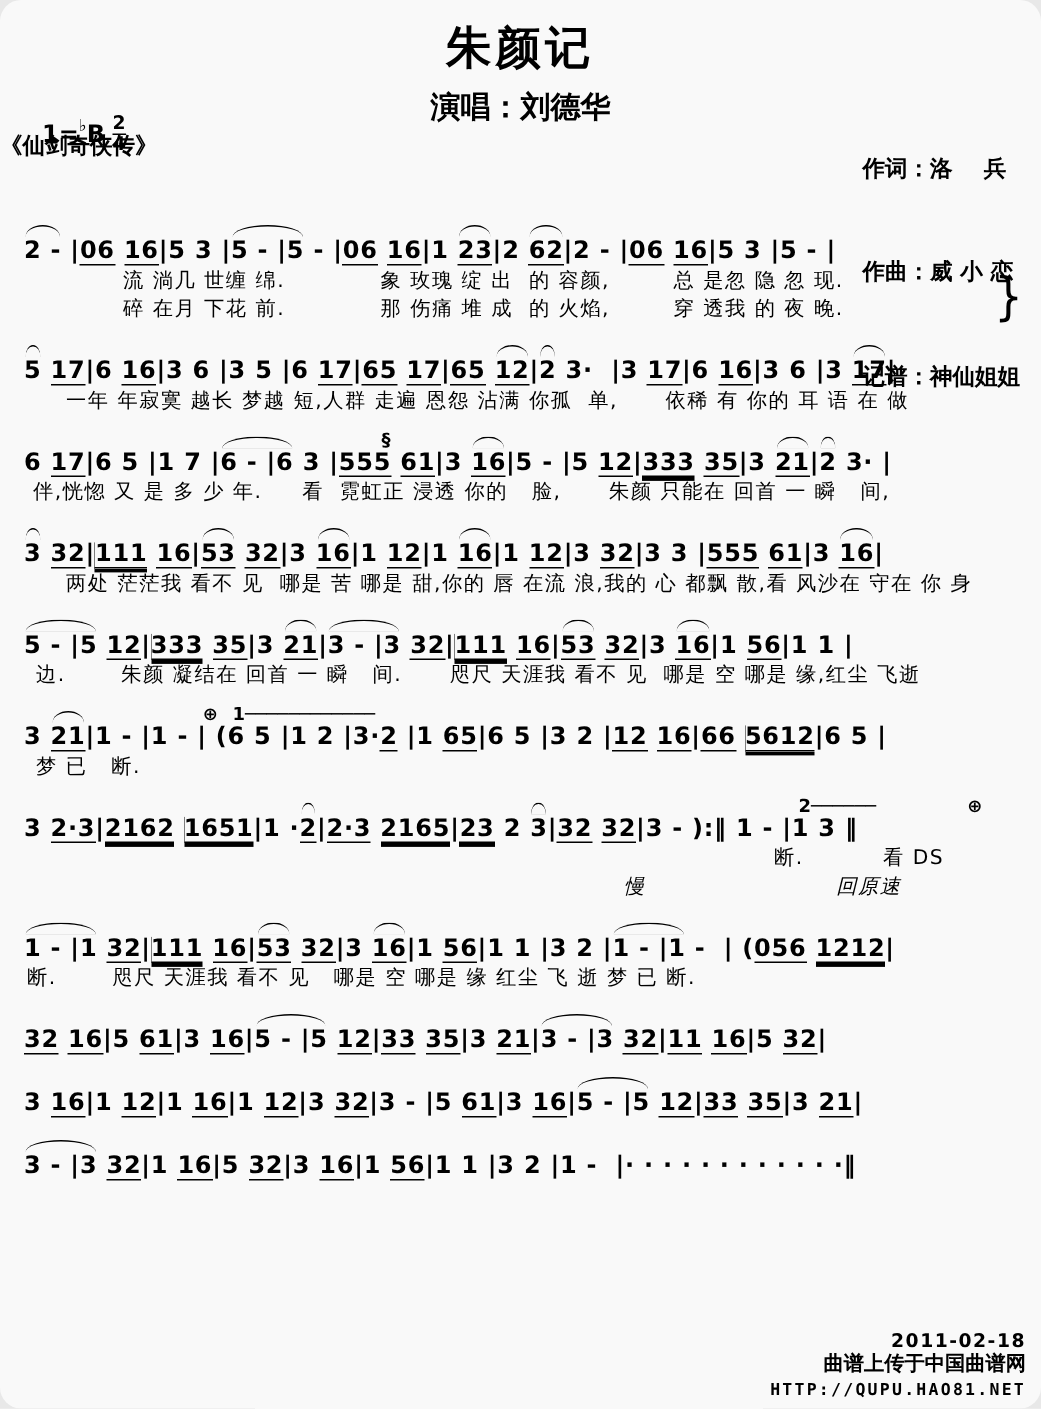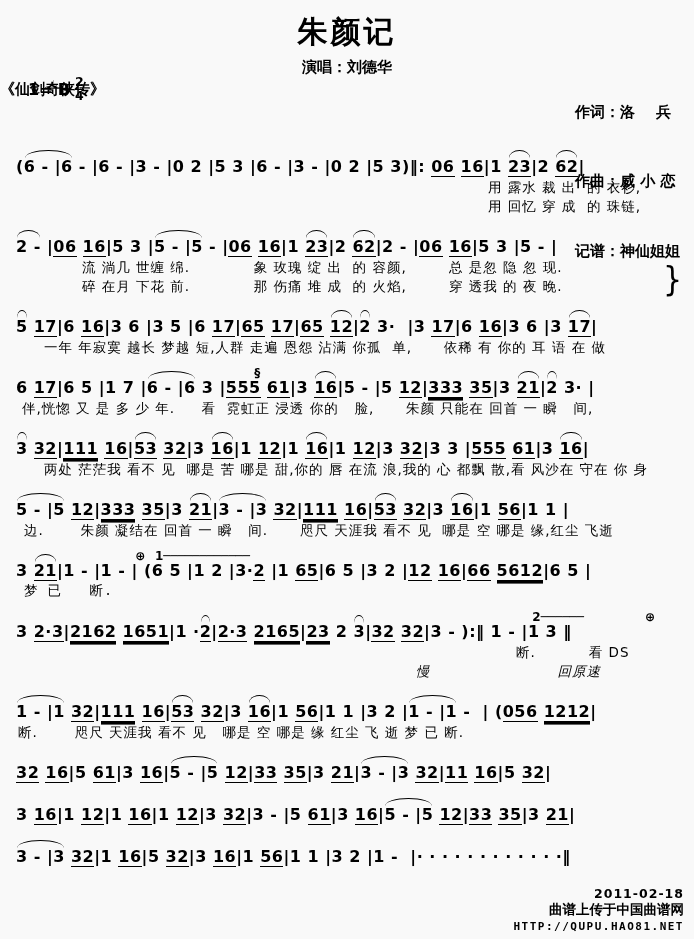--- a/index.html
+++ b/index.html
@@ -1,21 +1,21 @@
 <!DOCTYPE html>
 <html><head>
 <meta charset="utf-8">
 <style>
   html,body{margin:0;padding:0;background:#e8e8e8;}
   .page{width:694px;height:939px;background:#f9f9f9;color:#000;position:relative;overflow:hidden;
-        font-family:"DejaVu Sans",sans-serif;margin:0 auto;}
+        font-family:"DejaVu Sans",sans-serif;margin:0 auto;border-radius:14px;}
   
   .header{position:relative;height:136px;}
   .title{text-align:center;font-size:30px;font-weight:bold;letter-spacing:3px;padding-top:12px;}
-  .singer{text-align:center;font-size:15px;font-weight:bold;margin-top:5px;}
+  .singer{text-align:center;font-size:20px;font-weight:bold;margin-top:5px;}
   .source{text-align:left;font-size:15px;font-weight:bold;margin-top:3px;}
   .credits{position:absolute;right:14px;top:54px;font-size:15px;font-weight:bold;line-height:1.55;white-space:pre;}
   .keysig{position:absolute;left:28px;top:76px;font-size:16px;font-weight:bold;white-space:pre;}
   .flat{font-size:11px;vertical-align:7px;}
   .frac{display:inline-block;vertical-align:-5px;text-align:center;line-height:1.0;font-size:12.5px;margin-left:5px;}
   .frac .den{display:block;border-top:1.4px solid #000;}
   
   .score{padding:0 16px;}
   .system{position:relative;}
   .notes{position:relative;font-weight:bold;font-size:16px;line-height:22px;letter-spacing:.5px;
@@ -46,25 +46,20 @@
     <div class="credits">
       <div>作词：洛    兵</div>
       <div>作曲：威 小 恋</div>
       <div>记谱：神仙姐姐</div>
     </div>
     <div class="keysig"><span>1=</span><span class="flat">♭</span><span>B</span><span class="frac"><span class="num">2</span><span class="den">4</span></span></div>
   </div>
 
   <div class="score" id="score">
       <div class="system">
-        <div class="notes">(<span class="arc">6 - |6</span> - |6 - |3 - |0 2 |5 3 |6 - |3 - |0 2 |5 3)‖: <span class="u1">06</span> <span class="u1">16</span>|1 <span class="u1"><span class="arc">23</span></span>|2 <span class="u1"><span class="arc">62</span></span>|</div>
-        <div class="lyric" style="padding-left: 472px;">用 露水 裁 出  的 衣衫,</div>
-        <div class="lyric" style="padding-left: 472px;">用 回忆 穿 成  的 珠链,</div>
-      </div>
-      <div class="system">
         <div class="notes"><span class="arc">2 -</span> |<span class="u1">06</span> <span class="u1">16</span>|5 3 |<span class="arc">5 - |5</span> - |<span class="u1">06</span> <span class="u1">16</span>|1 <span class="u1"><span class="arc">23</span></span>|2 <span class="u1"><span class="arc">62</span></span>|2 - |<span class="u1">06</span> <span class="u1">16</span>|5 3 |5 - |</div>
         <div class="lyric" style="padding-left: 66px;">流 淌几 世缠 绵.            象 玫瑰 绽 出  的 容颜,        总 是忽 隐 忽 现.</div>
         <div class="lyric" style="padding-left: 66px;">碎 在月 下花 前.            那 伤痛 堆 成  的 火焰,        穿 透我 的 夜 晚.</div>
         <span class="brace">}</span>
       </div>
       <div class="system">
         <div class="notes"><span class="arc">5</span> <span class="u1">17</span>|6 <span class="u1">16</span>|3 6 |3 5 |6 <span class="u1">17</span>|<span class="u1">65</span> <span class="u1">17</span>|<span class="u1">65</span> <span class="u1"><span class="arc">12</span></span>|<span class="arc">2</span> 3·  |3 <span class="u1">17</span>|6 <span class="u1">16</span>|3 6 |3 <span class="u1"><span class="arc">17</span></span>|</div>
         <div class="lyric" style="padding-left: 28px;">一年 年寂寞 越长 梦越 短,人群 走遍 恩怨 沾满 你孤  单,      依稀 有 你的 耳 语 在 做</div>
       </div>
       <div class="system">
@@ -74,21 +69,21 @@
       <div class="system">
         <div class="notes"><span class="arc">3</span> <span class="u1">32</span>|<span class="u2">111</span> <span class="u1">16</span>|<span class="u1"><span class="arc">53</span></span> <span class="u1">32</span>|3 <span class="u1"><span class="arc">16</span></span>|1 <span class="u1">12</span>|1 <span class="u1"><span class="arc">16</span></span>|1 <span class="u1">12</span>|3 <span class="u1">32</span>|3 3 |<span class="u1">555</span> <span class="u1">61</span>|3 <span class="u1"><span class="arc">16</span></span>|</div>
         <div class="lyric" style="padding-left: 28px;">两处 茫茫我 看不 见  哪是 苦 哪是 甜,你的 唇 在流 浪,我的 心 都飘 散,看 风沙在 守在 你 身</div>
       </div>
       <div class="system">
         <div class="notes"><span class="arc">5 - |5</span> <span class="u1">12</span>|<span class="u2">333</span> <span class="u1">35</span>|3 <span class="u1"><span class="arc">21</span></span>|<span class="arc">3 - |3</span> <span class="u1">32</span>|<span class="u2">111</span> <span class="u1">16</span>|<span class="u1"><span class="arc">53</span></span> <span class="u1">32</span>|3 <span class="u1"><span class="arc">16</span></span>|1 <span class="u1">56</span>|1 1 |</div>
         <div class="lyric" style="padding-left: 8px;">边.       朱颜 凝结在 回首 一 瞬   间.      咫尺 天涯我 看不 见  哪是 空 哪是 缘,红尘 飞逝</div>
       </div>
       <div class="system">
         <div class="notes">3 <span class="u1"><span class="arc">21</span></span>|1 - |1 - | (6 5 |1 2 |3·<span class="u1">2</span> |1 <span class="u1">65</span>|6 5 |3 2 |<span class="u1">12</span> <span class="u1">16</span>|<span class="u1">66</span> <span class="u2">5612</span>|6 5 |<span class="annot" style="left: 18%;">⊕</span><span class="annot" style="left: 21%;">1────────────</span></div>
-        <div class="lyric" style="padding-left: 8px; font-family: Liberation Mono, monospace;">梦 已   断.</div>
+        <div class="lyric" style="padding-left: 8px;">梦 已   断.</div>
       </div>
       <div class="system">
         <div class="notes">3 <span class="u1">2·3</span>|<span class="u2">2162</span> <span class="u2">1651</span>|1 ·<span class="u1"><span class="arc">2</span></span>|<span class="u1">2·3</span> <span class="u2">2165</span>|<span class="u2">23</span> 2 <span class="arc">3</span>|<span class="u1">32</span> <span class="u1">32</span>|3 - ):‖ 1 - |1 3 ‖<span class="annot" style="left: 78%;">2──────</span><span class="annot" style="left: 95%;">⊕</span></div>
         <div class="lyric" style="padding-left: 500px;">断.          看 DS</div>
         <div class="lyric" style="padding-left: 400px; font-style: italic;">慢                        回原速</div>
       </div>
       <div class="system">
         <div class="notes"><span class="arc">1 - |1</span> <span class="u1">32</span>|<span class="u2">111</span> <span class="u1">16</span>|<span class="u1"><span class="arc">53</span></span> <span class="u1">32</span>|3 <span class="u1"><span class="arc">16</span></span>|1 <span class="u1">56</span>|1 1 |3 2 |<span class="arc">1 - |1</span> -  | (<span class="u1">056</span> <span class="u2">1212</span>|</div>
         <div class="lyric" style="padding-left: 2px;">断.       咫尺 天涯我 看不 见   哪是 空 哪是 缘 红尘 飞 逝 梦 已 断.</div>
       </div>

